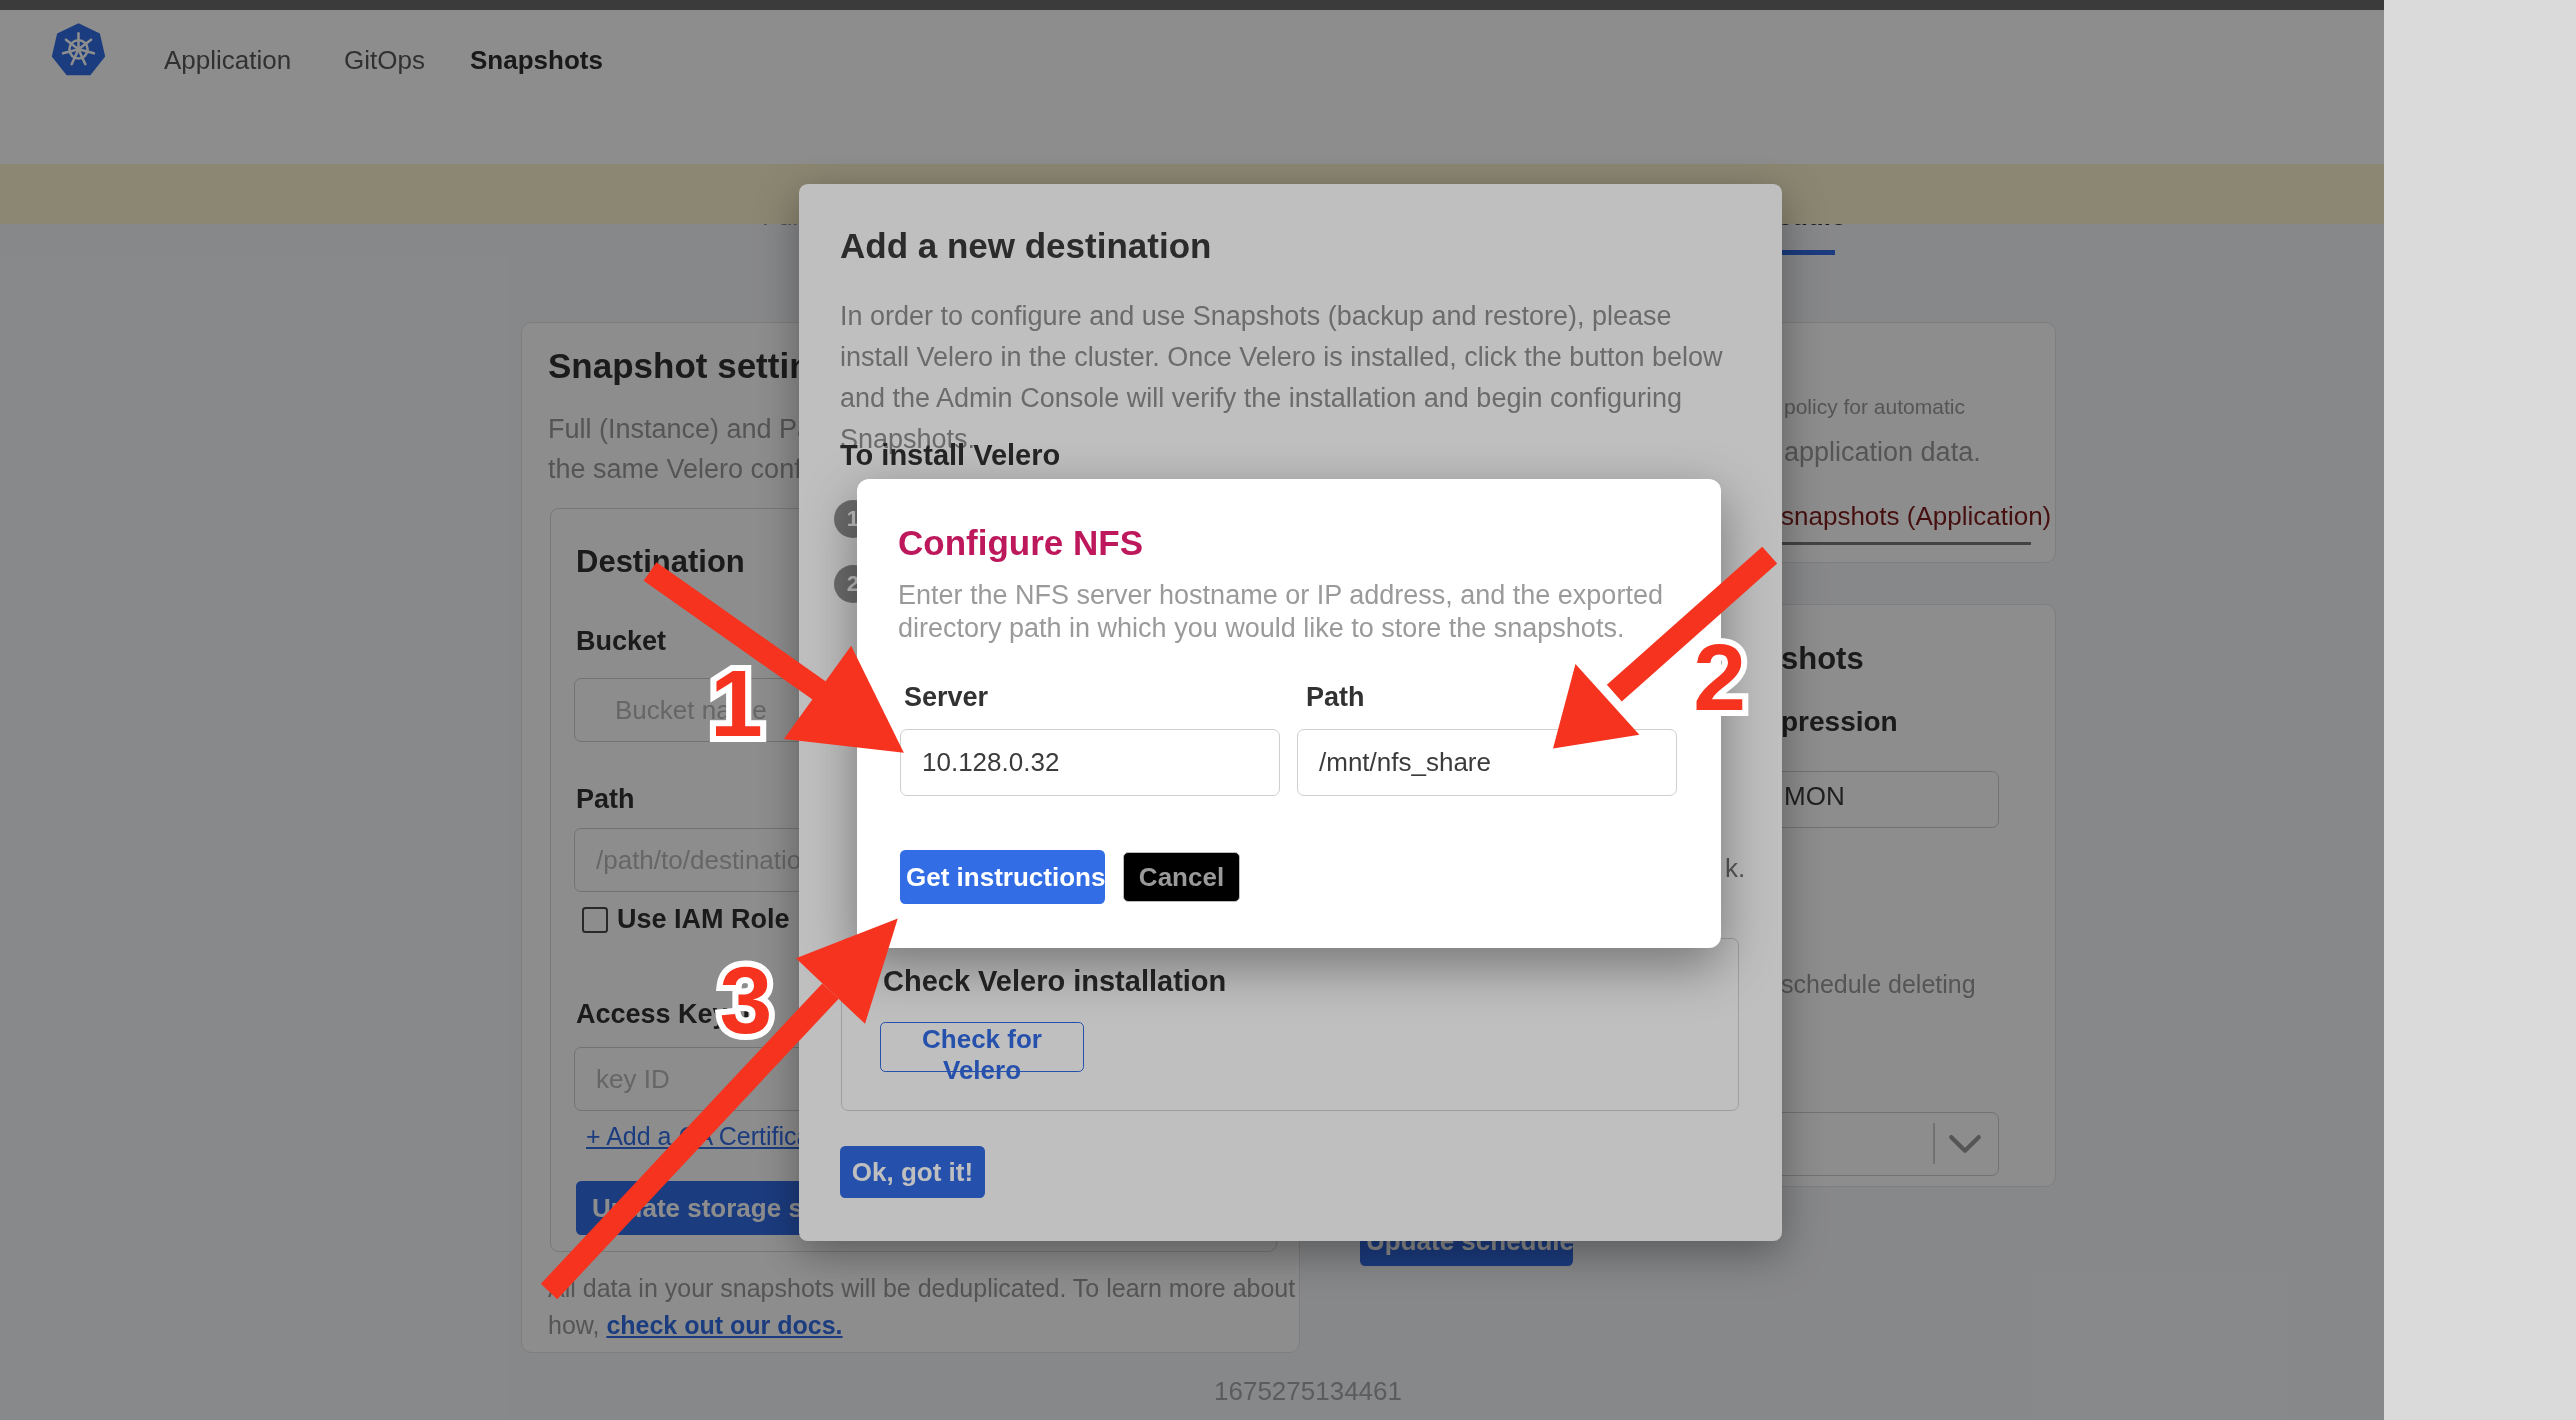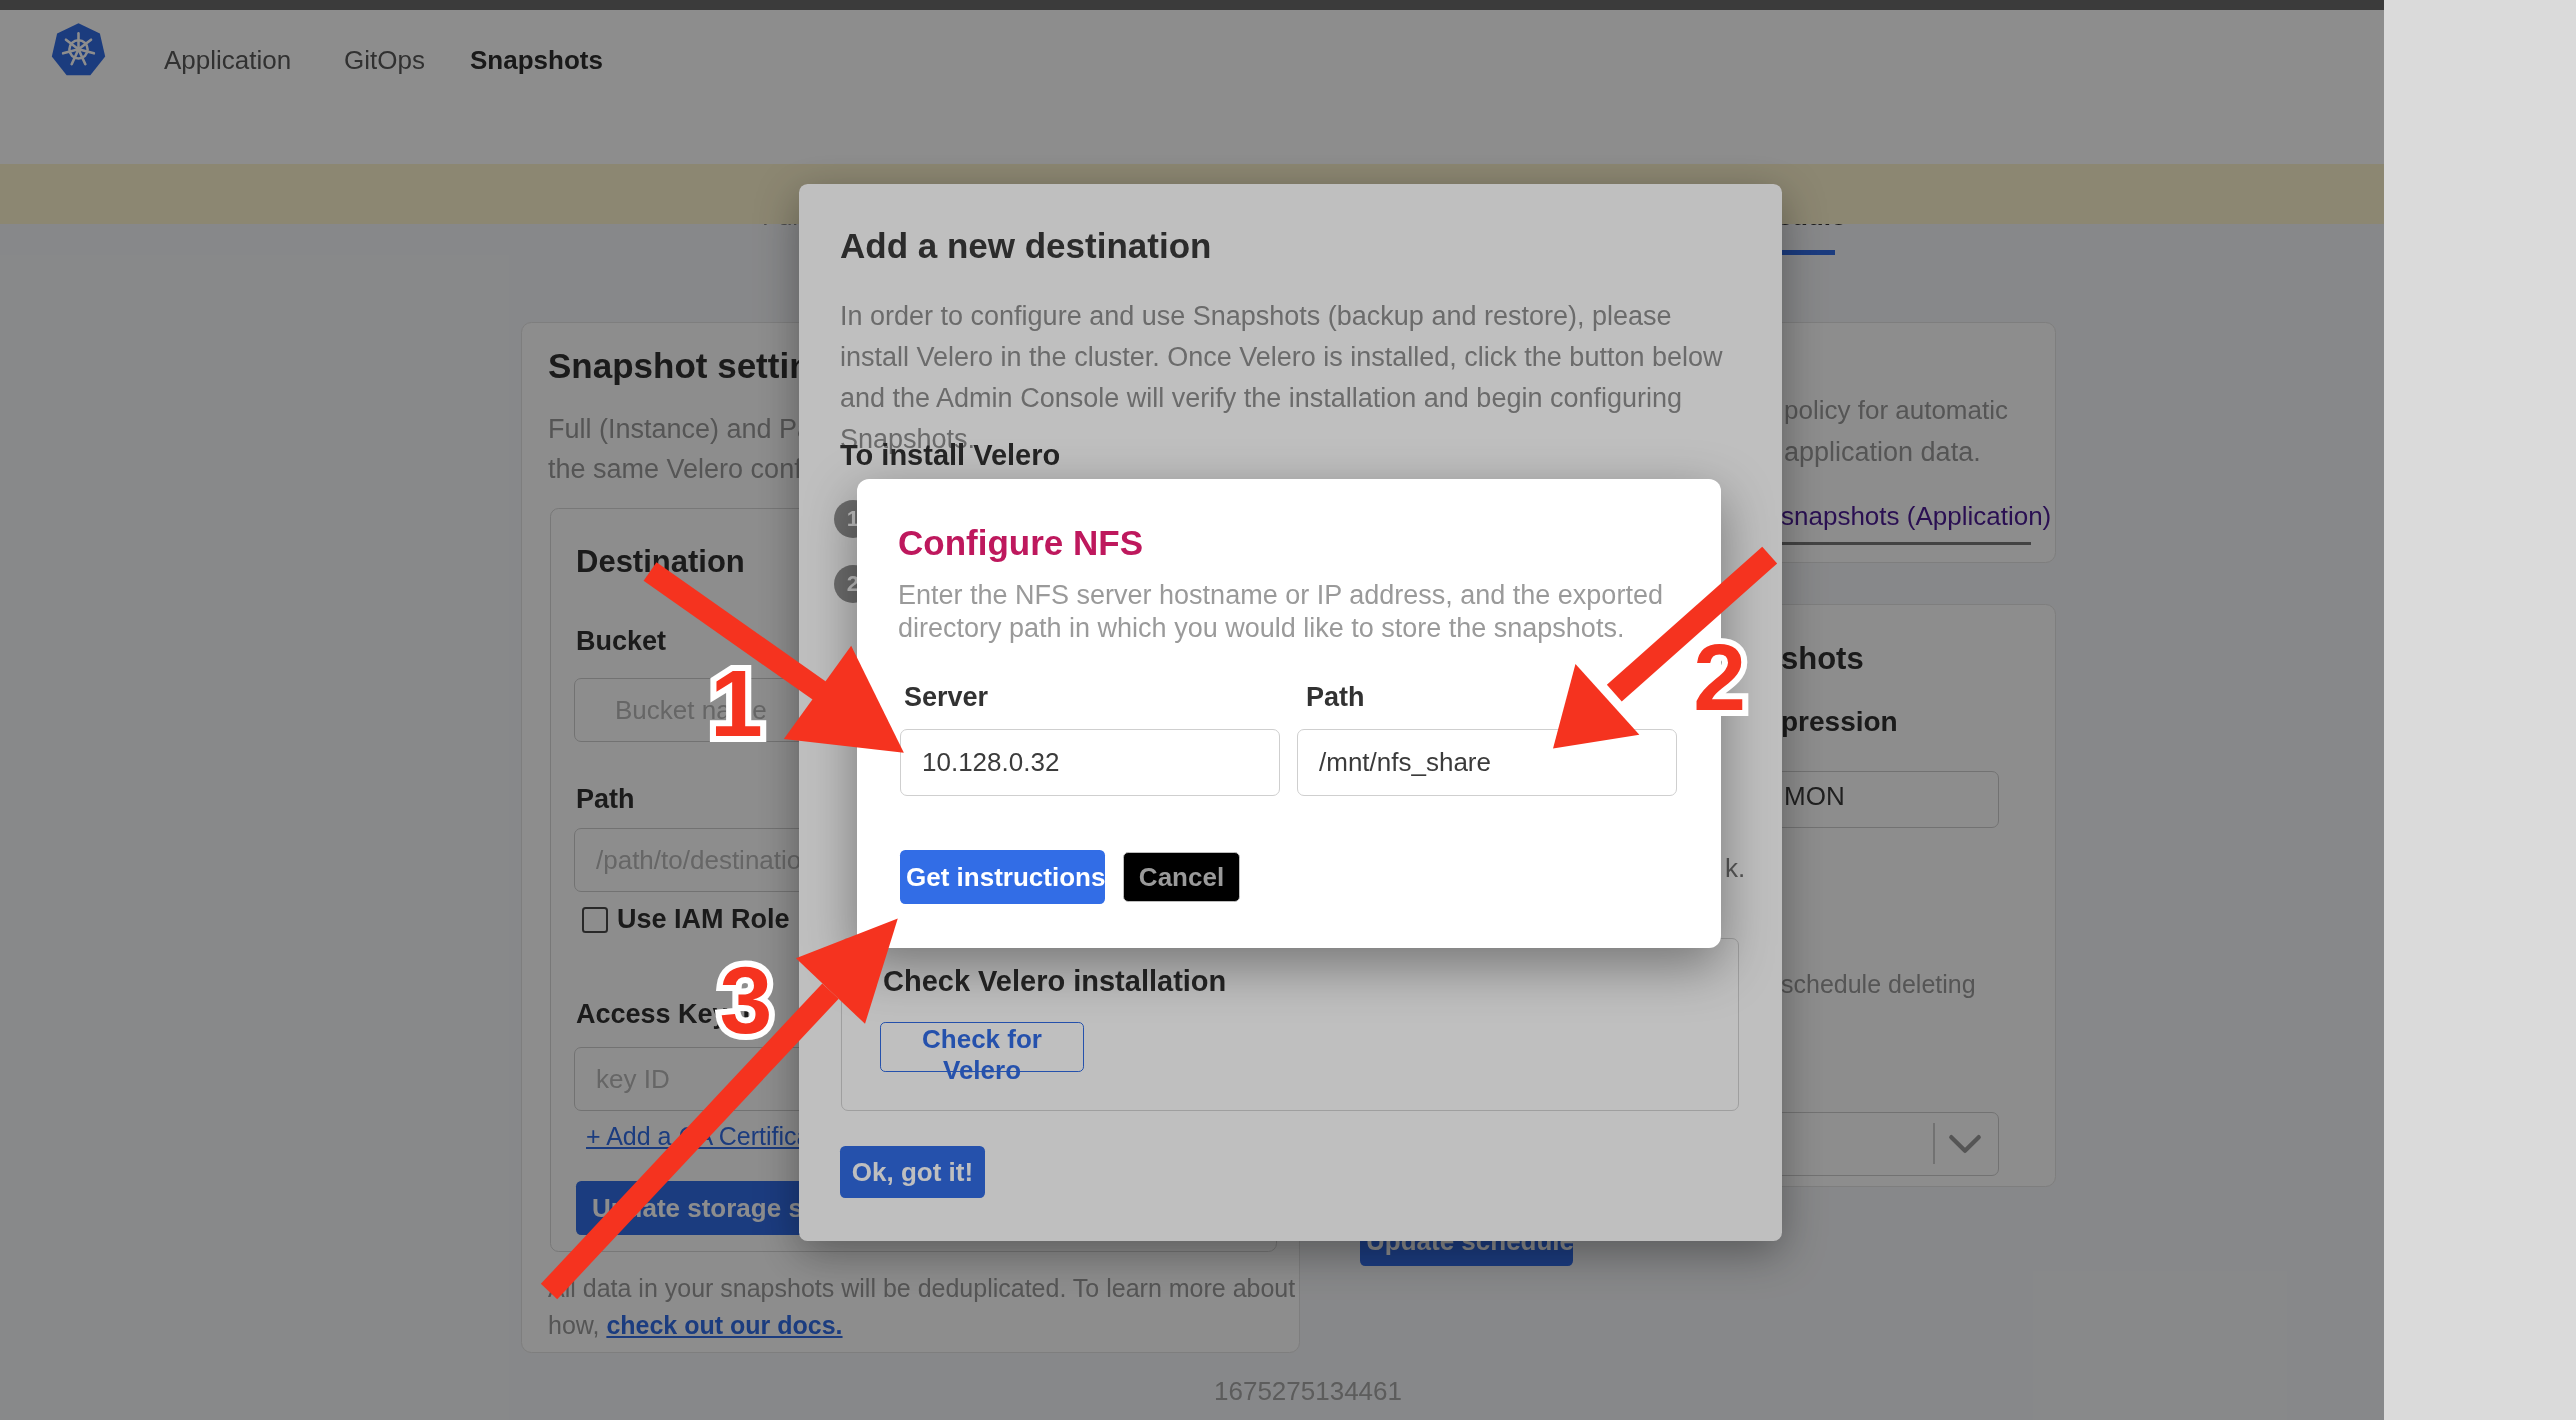--- a/index.html
+++ b/index.html
@@ -117,23 +117,23 @@
       <button class="btn-blue" style="left:25px;top:672px;width:328px;height:54px">Update storage settings</button>
     </div>
 
     <div class="abs frag gray" style="left:26px;top:951px;font-size:25px">All data in your snapshots will be deduplicated. To learn more about</div>
     <div class="abs frag gray" style="left:26px;top:988px;font-size:25px">
       <span>how, </span><span class="link" style="font-weight:700">check out our docs.</span>
     </div>
   </div>
 
   <div class="abs card" style="left:1381px;top:322px;width:673px;height:239px"></div>
-  <div class="abs frag gray" style="left:1784px;top:395px;font-size:26px">policy for automatic</div>
+  <div class="abs frag gray" style="left:1784px;top:395px;font-size:21px">policy for automatic</div>
   <div class="abs frag gray" style="left:1784px;top:437px;font-size:27px">application data.</div>
-  <div class="abs frag" style="left:1781px;top:501px;font-size:26px;color:#4c1d95">snapshots (Application)</div>
+  <div class="abs frag" style="left:1781px;top:501px;font-size:26px;color:#7f1d1d">snapshots (Application)</div>
   <div class="abs" style="left:1781px;top:542px;width:250px;height:2.6px;background:#7a7a7a"></div>
 
   <div class="abs card" style="left:1381px;top:604px;width:673px;height:581px"></div>
   <div class="abs frag" style="left:1781px;top:641px;font-size:31px;font-weight:700;color:#323232">shots</div>
   <div class="abs frag" style="left:1781px;top:706px;font-size:28px;font-weight:700;color:#323232">pression</div>
   <div class="abs" style="left:1468px;top:771px;width:529px;height:55px;border:1.7px solid #cfcfcf;border-radius:7px;background:#fff"></div>
   <div class="abs frag" style="left:1784px;top:781px;font-size:26px;color:#3b3b3b">MON</div>
   <div class="abs frag gray" style="left:1781px;top:970px;font-size:25px">schedule deleting</div>
   <div class="abs" style="left:1468px;top:1112px;width:529px;height:62px;border:1.7px solid #cfcfcf;border-radius:7px;background:#fff">
     <div class="abs" style="left:464px;top:10.4px;width:1.7px;height:41px;background:#cfcfcf"></div>

